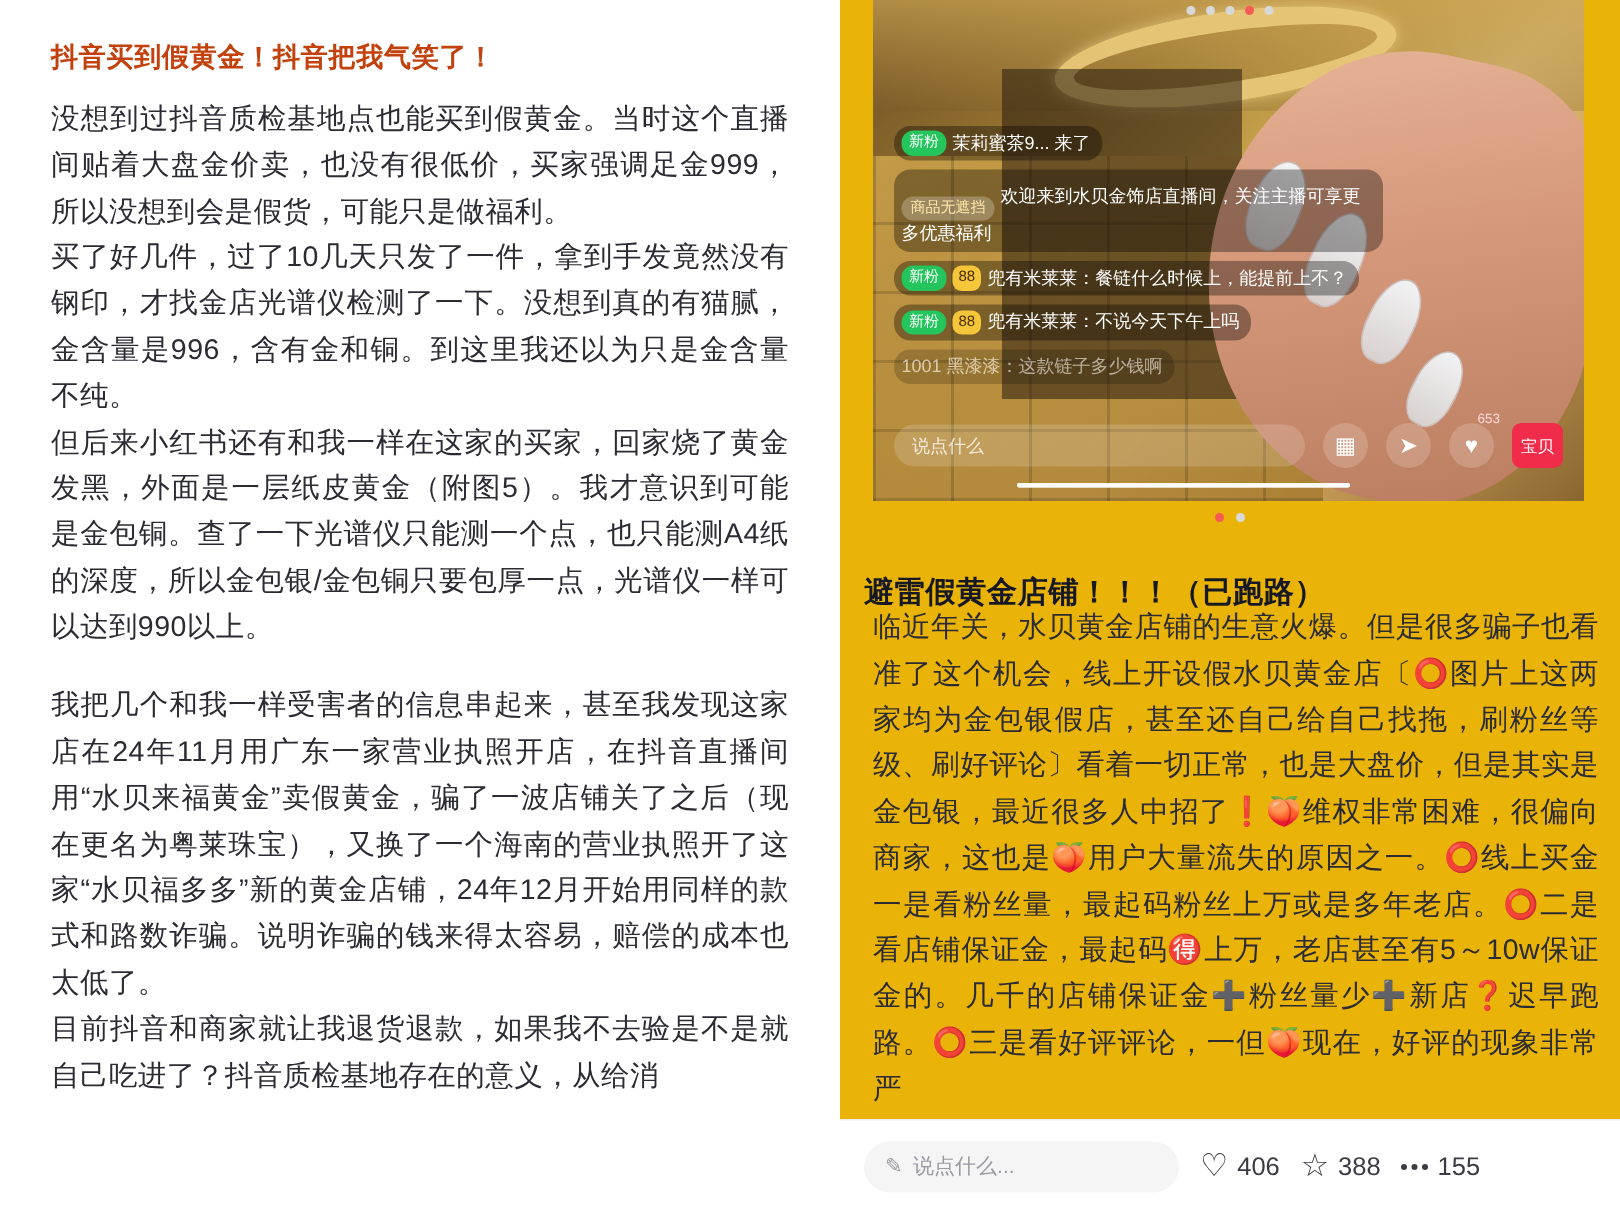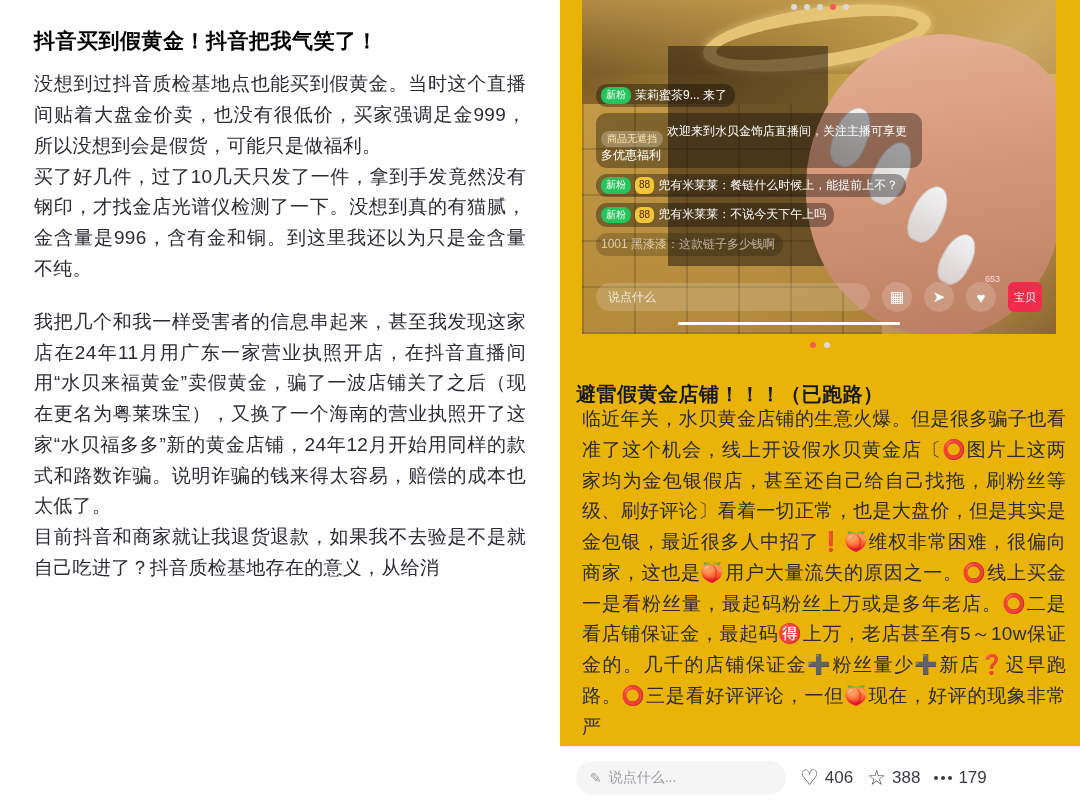--- a/index.html
+++ b/index.html
@@ -19,23 +19,23 @@
 
   
   .left-col {
     width: 560px;
     height: 808px;
     padding: 26px 34px 0 34px;
     position: relative;
     overflow: hidden;
   }
   .left-title {
-    font-size: 21px;
+    font-size: 18px;
     font-weight: bold;
-    color: #000000;
+    color: #c2410c;
     letter-spacing: 0.5px;
     margin: 0 0 14px 0;
     line-height: 1.4;
   }
   .para {
     font-size: 19px;
     line-height: 1.62;
     color: #2b2b33;
     margin: 0;
     letter-spacing: 0.3px;
@@ -300,20 +300,21 @@
 </style>
 </head>
 <body>
 
 <div class="page">
 
   <div class="left-col">
     <h1 class="left-title">抖音买到假黄金！抖音把我气笑了！</h1>
     <p class="para">没想到过抖音质检基地点也能买到假黄金。当时这个直播间贴着大盘金价卖，也没有很低价，买家强调足金999，所以没想到会是假货，可能只是做福利。</p>
     <p class="para">买了好几件，过了10几天只发了一件，拿到手发竟然没有钢印，才找金店光谱仪检测了一下。没想到真的有猫腻，金含量是996，含有金和铜。到这里我还以为只是金含量不纯。</p>
+    <p class="para">但后来小红书还有和我一样在这家的买家，回家烧了黄金发黑，外面是一层纸皮黄金（附图5）。我才意识到可能是金包铜。查了一下光谱仪只能测一个点，也只能测A4纸的深度，所以金包银/金包铜只要包厚一点，光谱仪一样可以达到990以上。</p>
     <div class="gap"></div>
     <p class="para">我把几个和我一样受害者的信息串起来，甚至我发现这家店在24年11月用广东一家营业执照开店，在抖音直播间用“水贝来福黄金”卖假黄金，骗了一波店铺关了之后（现在更名为粤莱珠宝），又换了一个海南的营业执照开了这家“水贝福多多”新的黄金店铺，24年12月开始用同样的款式和路数诈骗。说明诈骗的钱来得太容易，赔偿的成本也太低了。</p>
     <p class="para">目前抖音和商家就让我退货退款，如果我不去验是不是就自己吃进了？抖音质检基地存在的意义，从给消</p>
   </div>
 
   <div class="divider-v"></div>
 
   <div class="right-col">
 
     <div class="top-dots">
@@ -393,18 +394,18 @@
       <div class="act">
         <span class="glyph">☆</span>
         <span class="num">388</span>
       </div>
       <div class="act">
         <span class="more-dots">
             <span></span>
             <span></span>
             <span></span>
           </span>
-        <span class="num">179</span>
+        <span class="num">155</span>
       </div>
     </div>
 
   </div>
 </div>
 
 </body></html>

